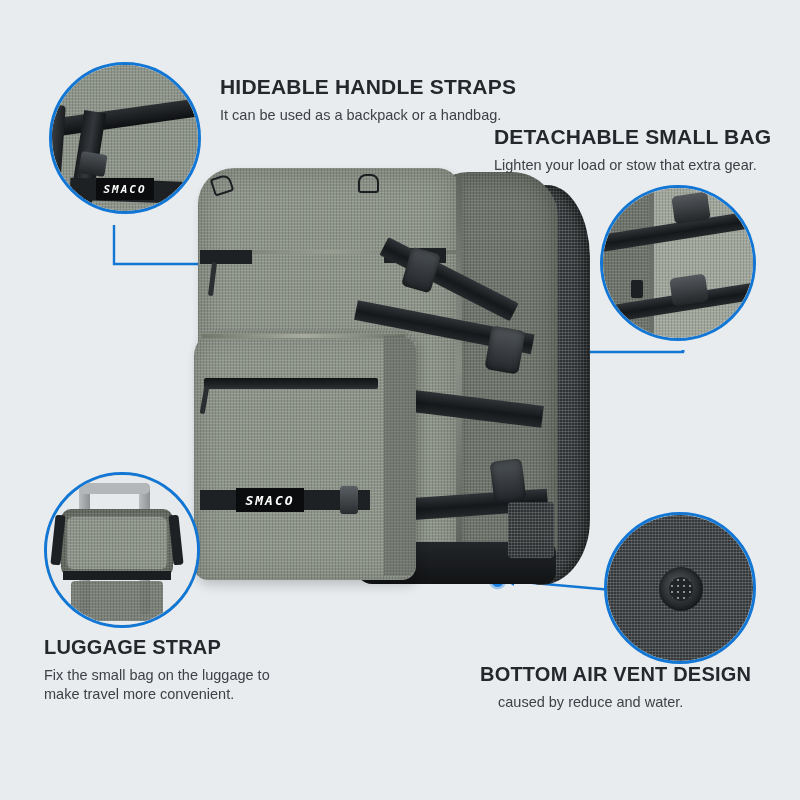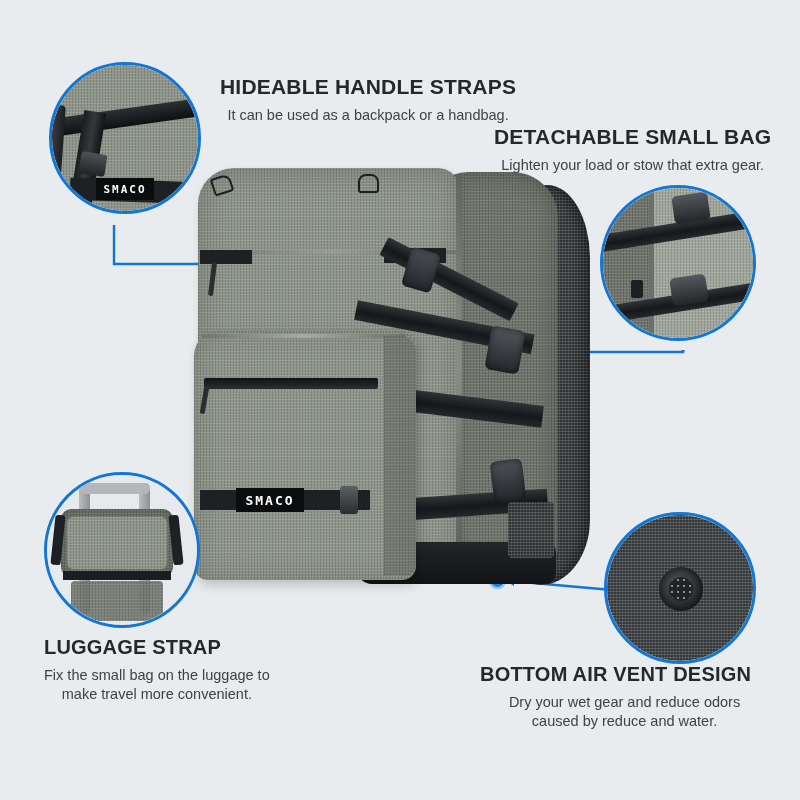--- a/index.html
+++ b/index.html
@@ -15,21 +15,20 @@
   .callout{position:absolute;}
   .callout .title{
     font-weight:bold;
     color:#24282c;
     letter-spacing:.2px;
     white-space:nowrap;
   }
   .callout .desc{
     color:#3c4247;
     line-height:1.32;
-    text-align:center;
   }
   #callout-handle{left:194px;top:75px;margin-left:26px;}
   #callout-handle .title{font-size:21px;}
   #callout-handle .desc{font-size:14.5px;margin-top:7px;}
 
   #callout-smallbag{left:494px;top:125px;}
   #callout-smallbag .title{font-size:21px;}
   #callout-smallbag .desc{font-size:14.5px;margin-top:7px;}
 
   #callout-luggage{left:44px;top:636px;}
@@ -74,20 +73,21 @@
   .strap{background:#1e2124;}
   .strapE{background:linear-gradient(180deg,#303438,#15181a 55%,#26292c);}
 
   
   #product{position:absolute;left:188px;top:150px;width:420px;height:450px;}
 
   .logo{
     background:#0b0c0d;display:flex;align-items:center;justify-content:center;
     color:#fff;font-weight:bold;letter-spacing:2px;
     font-family:"DejaVu Sans Mono", monospace;
+    font-style:italic;
   }
   .dot{
     position:absolute;width:13px;height:13px;border-radius:50%;
     background:#1a7ee0;box-shadow:0 0 0 2.5px rgba(26,126,224,.35);
   }
 </style>
 </head>
 <body>
 
 <div class="stage">
@@ -295,18 +295,17 @@
     <div class="title">LUGGAGE STRAP</div>
     <div class="desc">
       <div>Fix the small bag on the luggage to</div>
       <div>make travel more convenient.</div>
     </div>
   </div>
 
   <div class="callout" id="callout-vent">
     <div class="title">BOTTOM AIR VENT DESIGN</div>
     <div class="desc">
-      <div>Dry your wet gear and reduce odors</div>
       <div>caused by reduce and water.</div>
     </div>
   </div>
 
 </div>
 
 </body></html>

